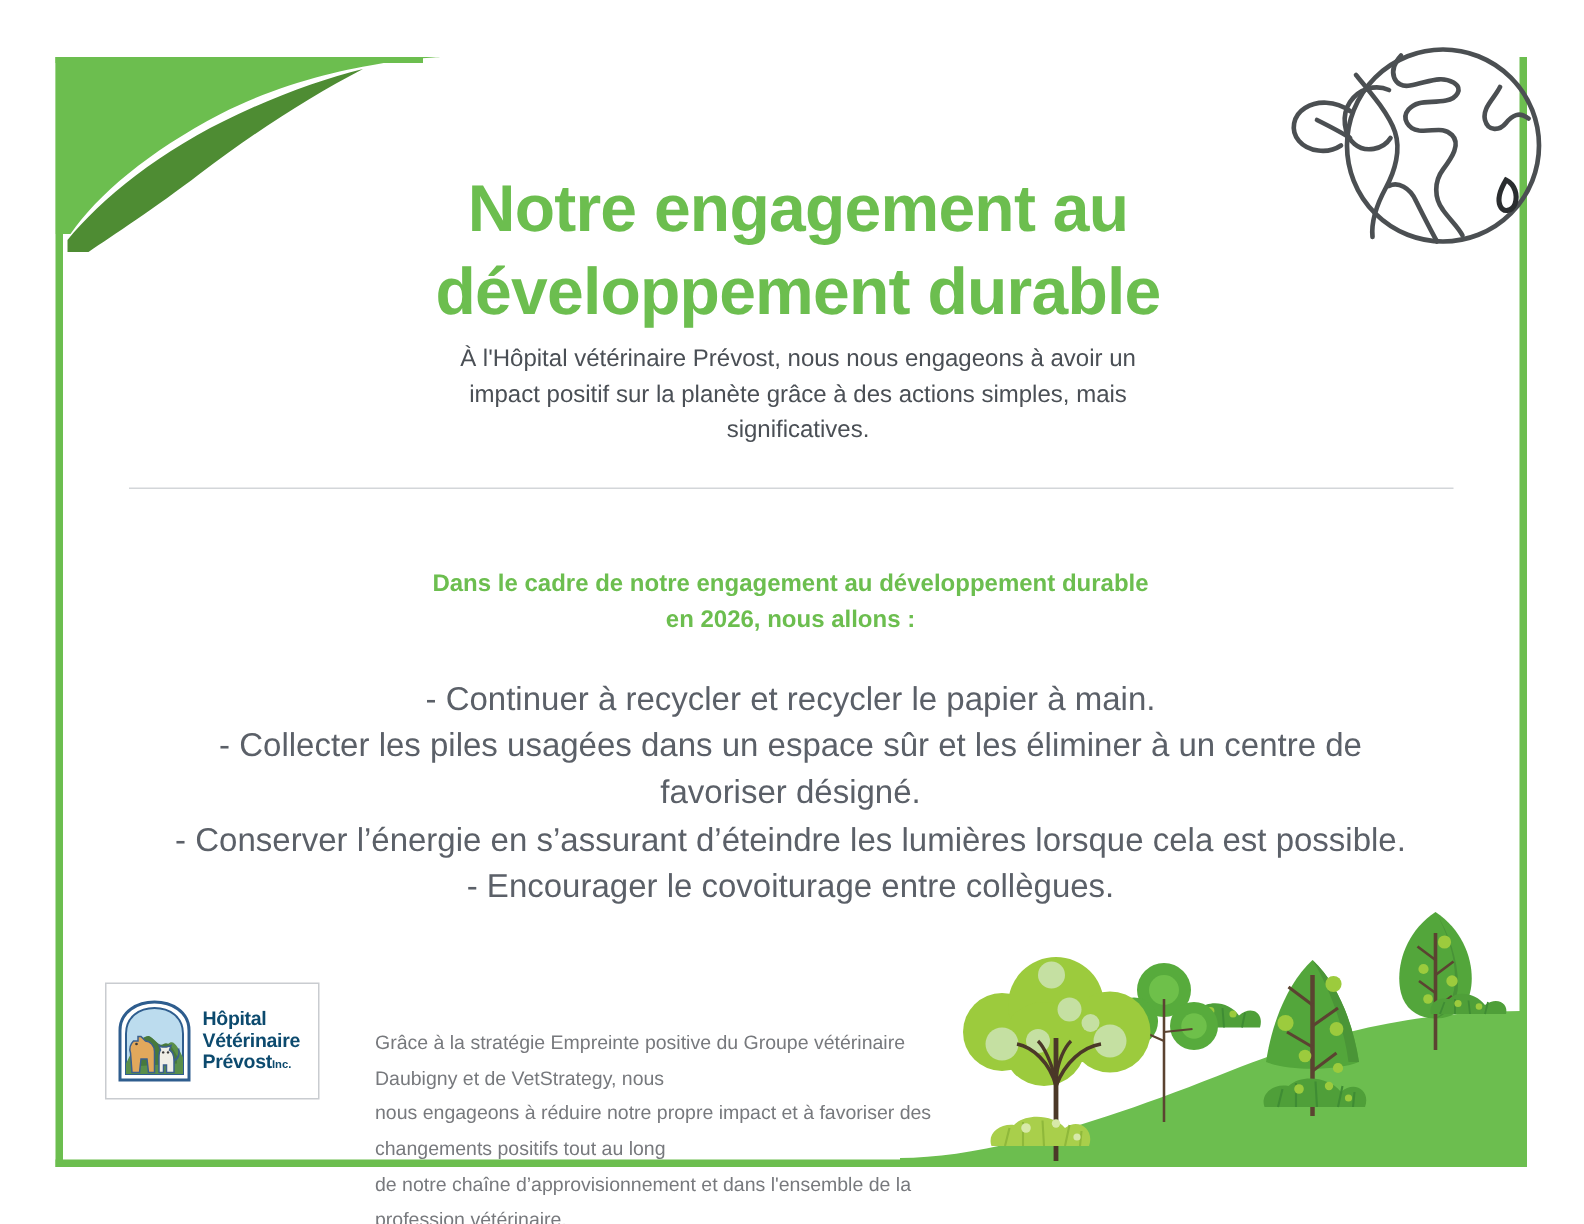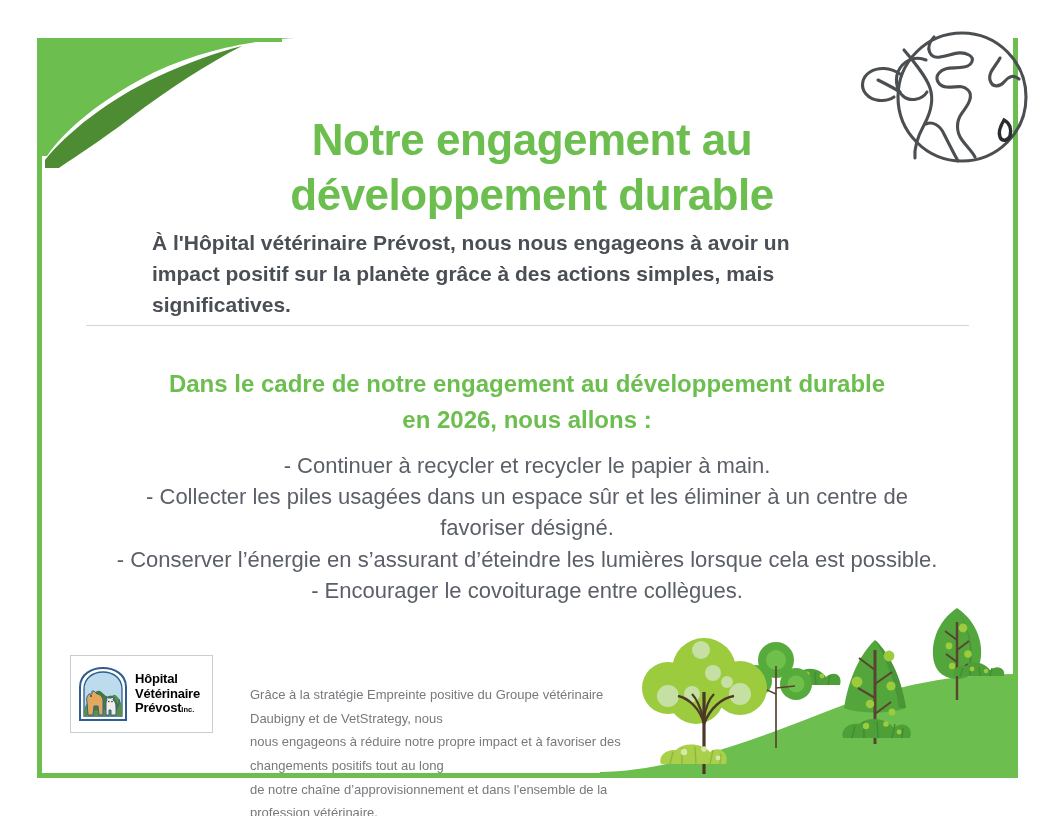--- a/index.html
+++ b/index.html
@@ -96,44 +96,44 @@
     line-height: 1.26;
     letter-spacing: -0.5px;
     margin-top: 34px;
   }
 
   .subtitle {
     position: absolute;
     left: 110px;
     top: 190px;
     width: 760px;
-    text-align: left;
+    text-align: center;
     color: #4a4f55;
-    font-size: 21px;
-    font-weight: bold;
+    font-size: 16px;
+    font-weight: normal;
     line-height: 1.47;
   }
 
   .divider {
     position: absolute;
     left: 44px;
     top: 287px;
     width: 883px;
     height: 1px;
     background: #d3d6d9;
   }
 
   .section-heading {
     position: absolute;
     left: 60px;
-    top: 328px;
+    top: 340px;
     width: 850px;
     text-align: center;
     color: #6cbe4f;
-    font-size: 24px;
+    font-size: 16px;
     font-weight: bold;
     line-height: 1.48;
   }
 
   .bullets {
     position: absolute;
     left: 25px;
     top: 412px;
     width: 920px;
     text-align: center;
@@ -158,21 +158,21 @@
     align-items: center;
     padding: 4px 5px;
   }
   .logo-pic {
     width: 54px;
     height: 58px;
     flex: 0 0 auto;
   }
   .logo-words {
     margin-left: 5px;
-    color: #000000;
+    color: #0c4a6e;
     font-size: 13px;
     font-weight: bold;
     line-height: 1.12;
     letter-spacing: -0.2px;
   }
   .logo-words .inc {
     font-size: 7.5px;
     letter-spacing: 0;
   }
 

